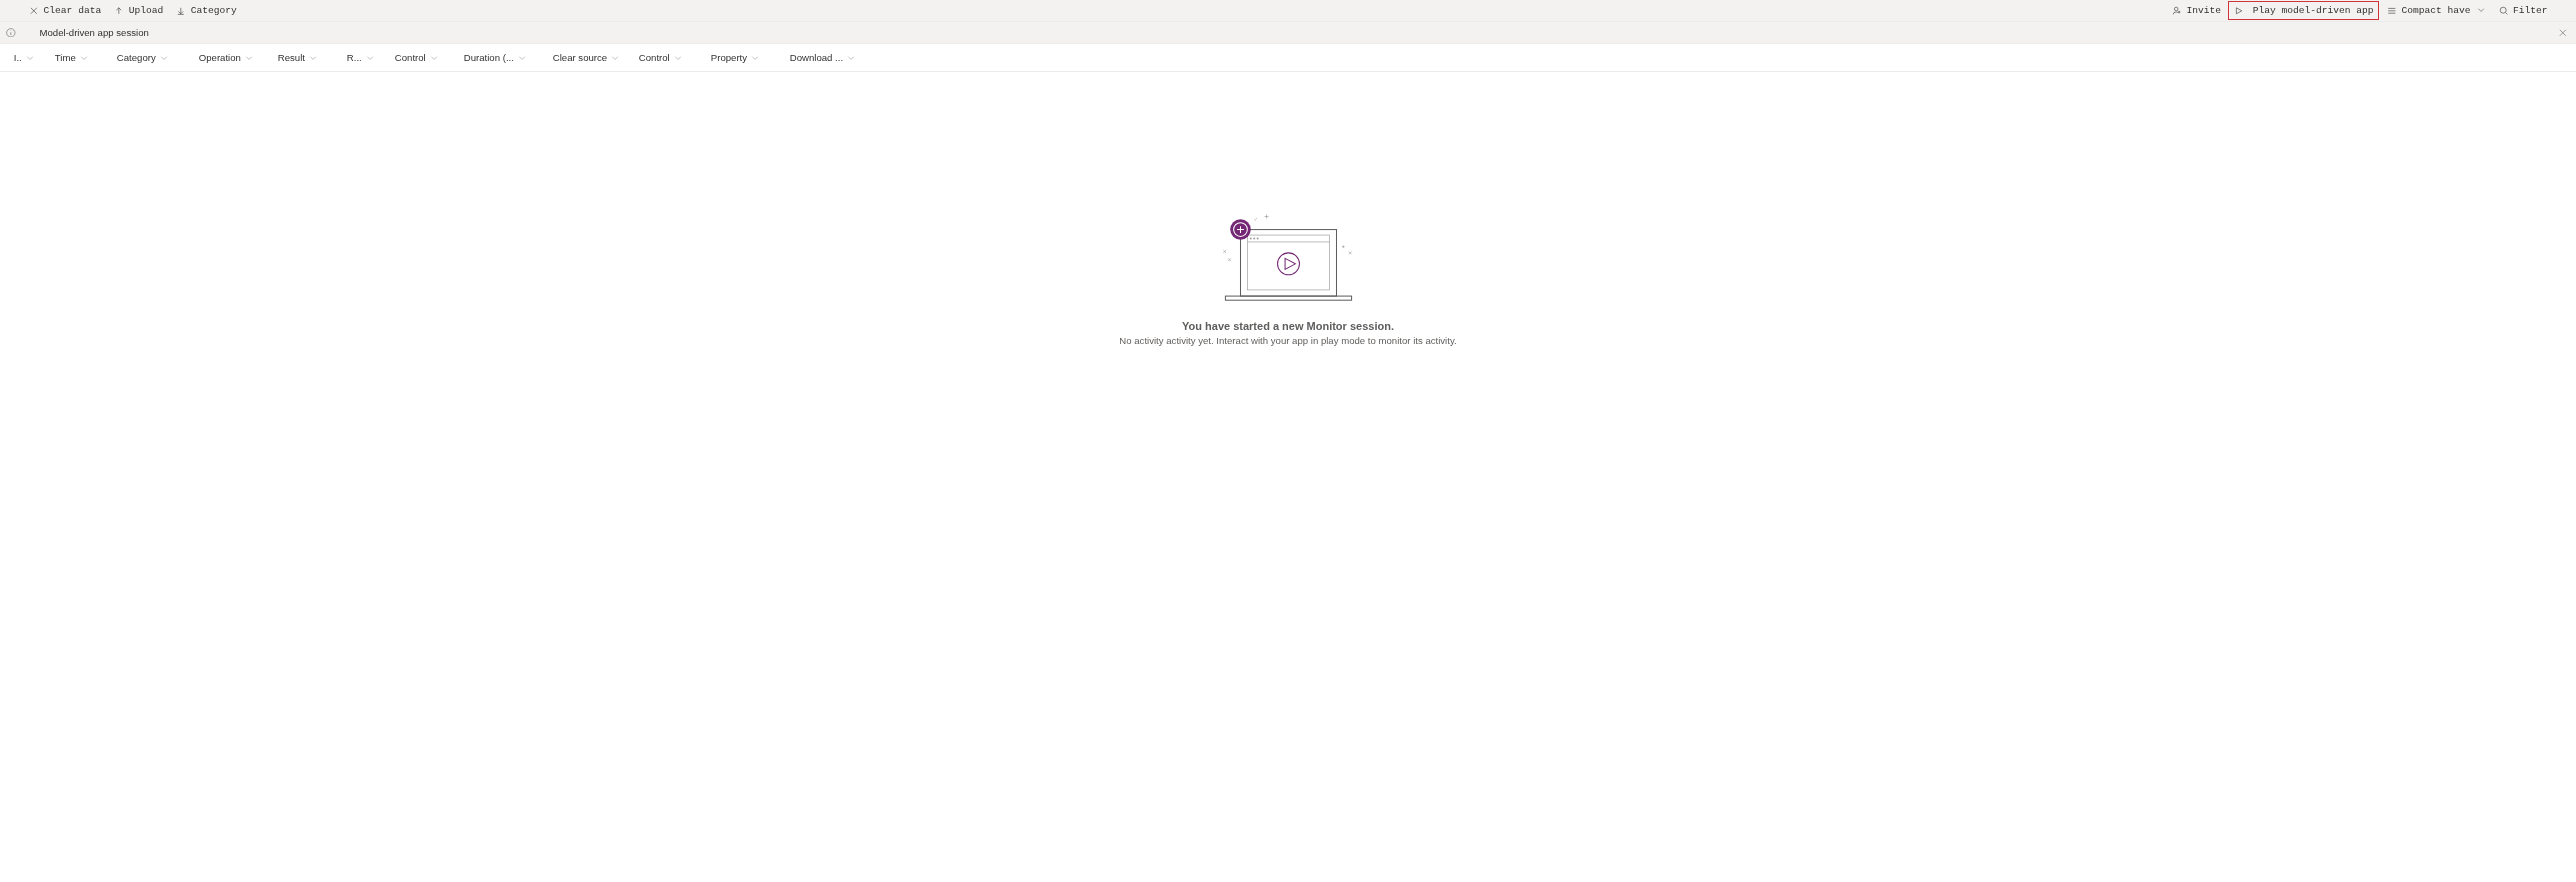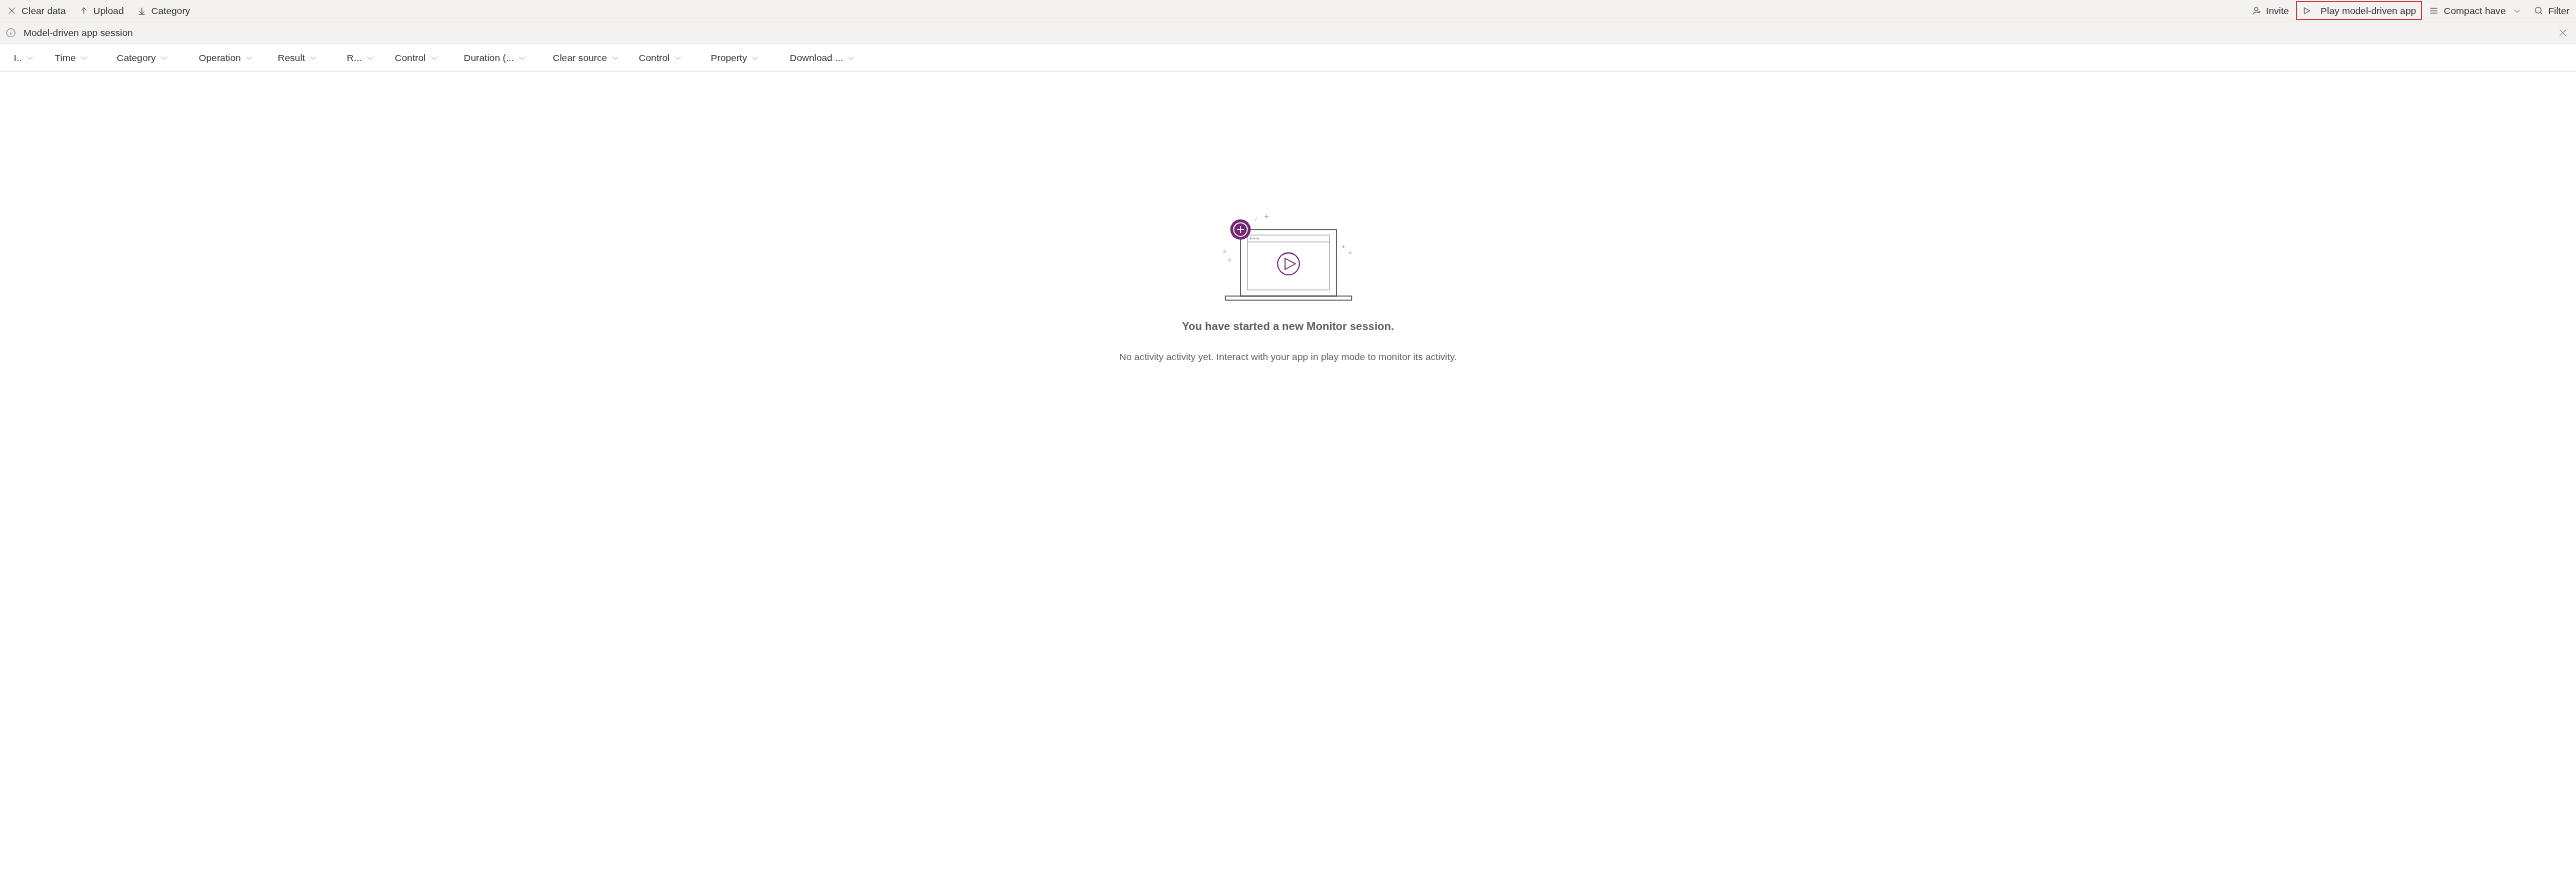--- a/index.html
+++ b/index.html
@@ -12,23 +12,24 @@
       font-family: "Segoe UI", -apple-system, sans-serif;
       font-size: 9.6px;
       color: #323130;
       background: #ffffff;
     }
     
     .toolbar {
       display: flex;
       justify-content: space-between;
       height: 22px;
-      padding: 0 1px;
+      padding: 0 23px;
       background: #f3f2f1;
       border-bottom: 0.7px solid #edebe9;
+      font-family: Liberation Mono, monospace;
     }
     
     .toolbar-left, .toolbar-right {
       display: flex;
       align-items: center;
       gap: 1.4px;
     }
     
     .toolbar-button {
       display: flex;
@@ -76,21 +77,21 @@
       justify-content: space-between;
       height: 22px;
       padding: 0 5.5px;
       background: #f3f2f1;
       border-bottom: 0.7px solid #edebe9;
     }
     
     .session-info {
       display: flex;
       align-items: flex-start;
-      gap: 7px;
+      gap: 23px;
       color: #323130;
     }
     
     .close-session {
       cursor: pointer;
       padding: 2.7px;
       display: flex;
       align-items: center;
     }
     
@@ -137,21 +138,21 @@
     }
     
     .empty-illustration {
       margin-bottom: 13.7px;
     }
     
     .empty-title {
       font-size: 11px;
       font-weight: 600;
       color: #605e5c;
-      margin-bottom: 19px;
+      margin-bottom: 3px;
     }
     
     .empty-subtitle {
       font-size: 9.6px;
       color: #605e5c;
     }
     
     .content-area {
       background: #ffffff;
     }

